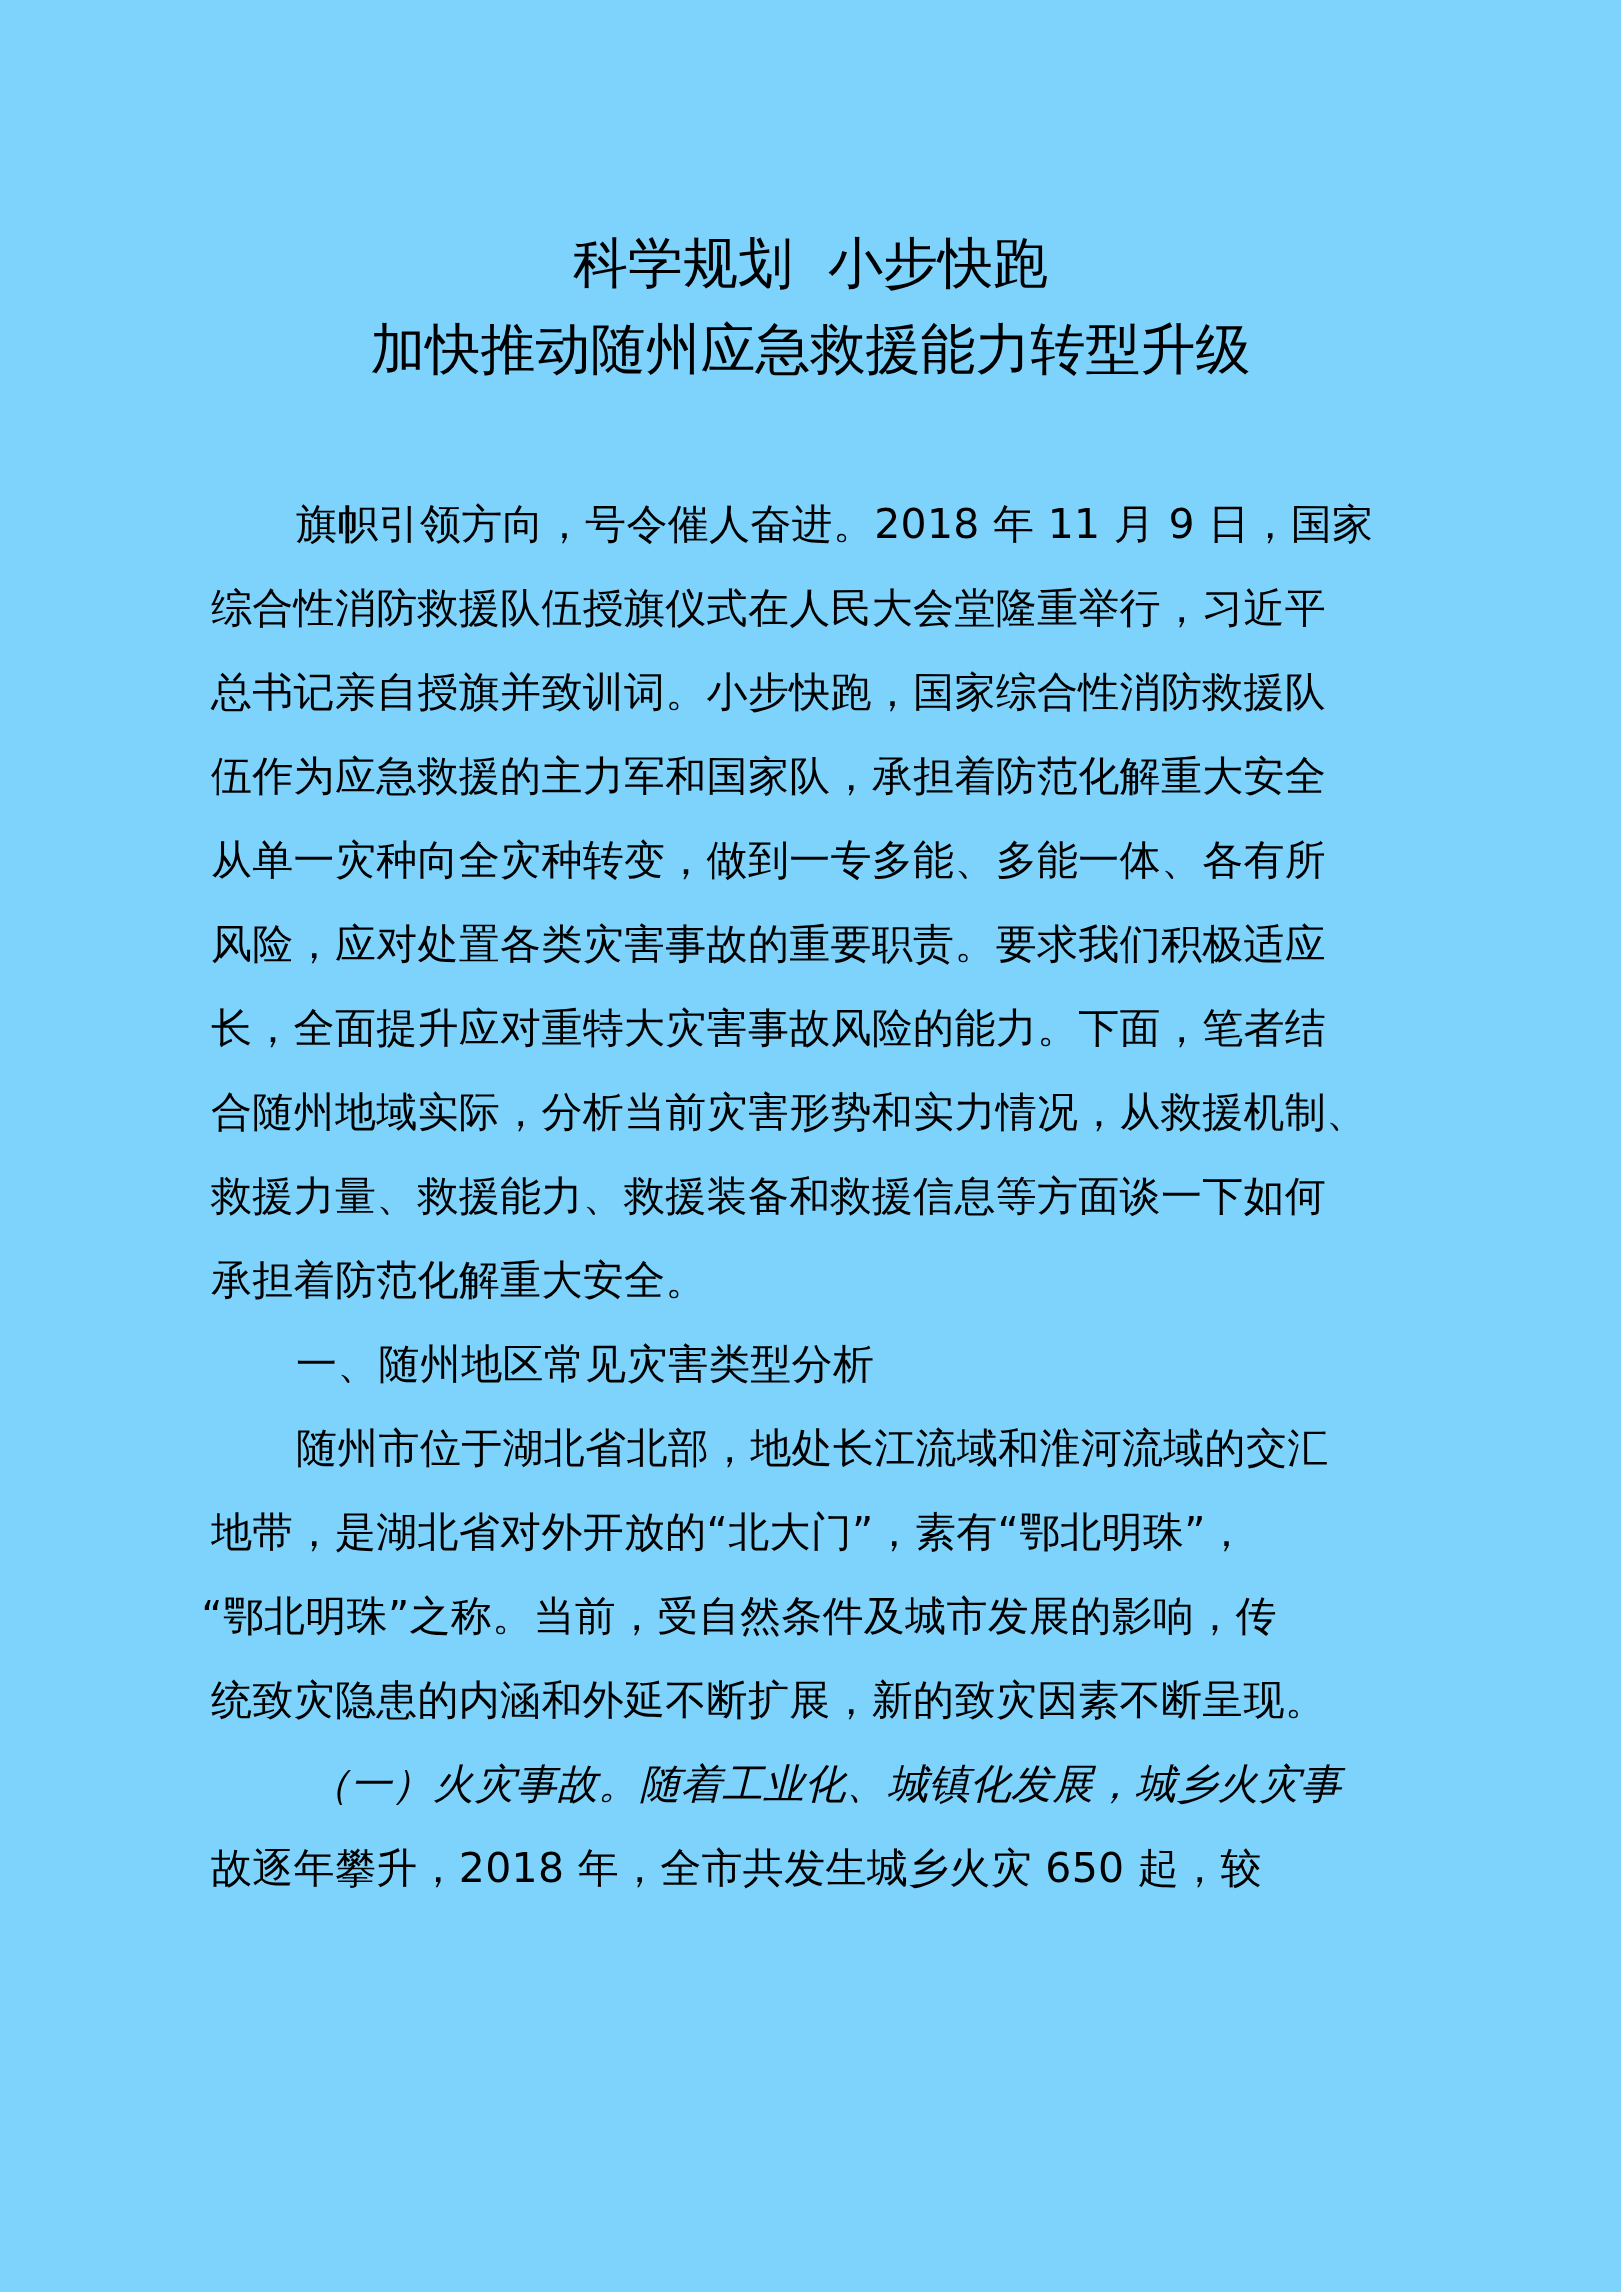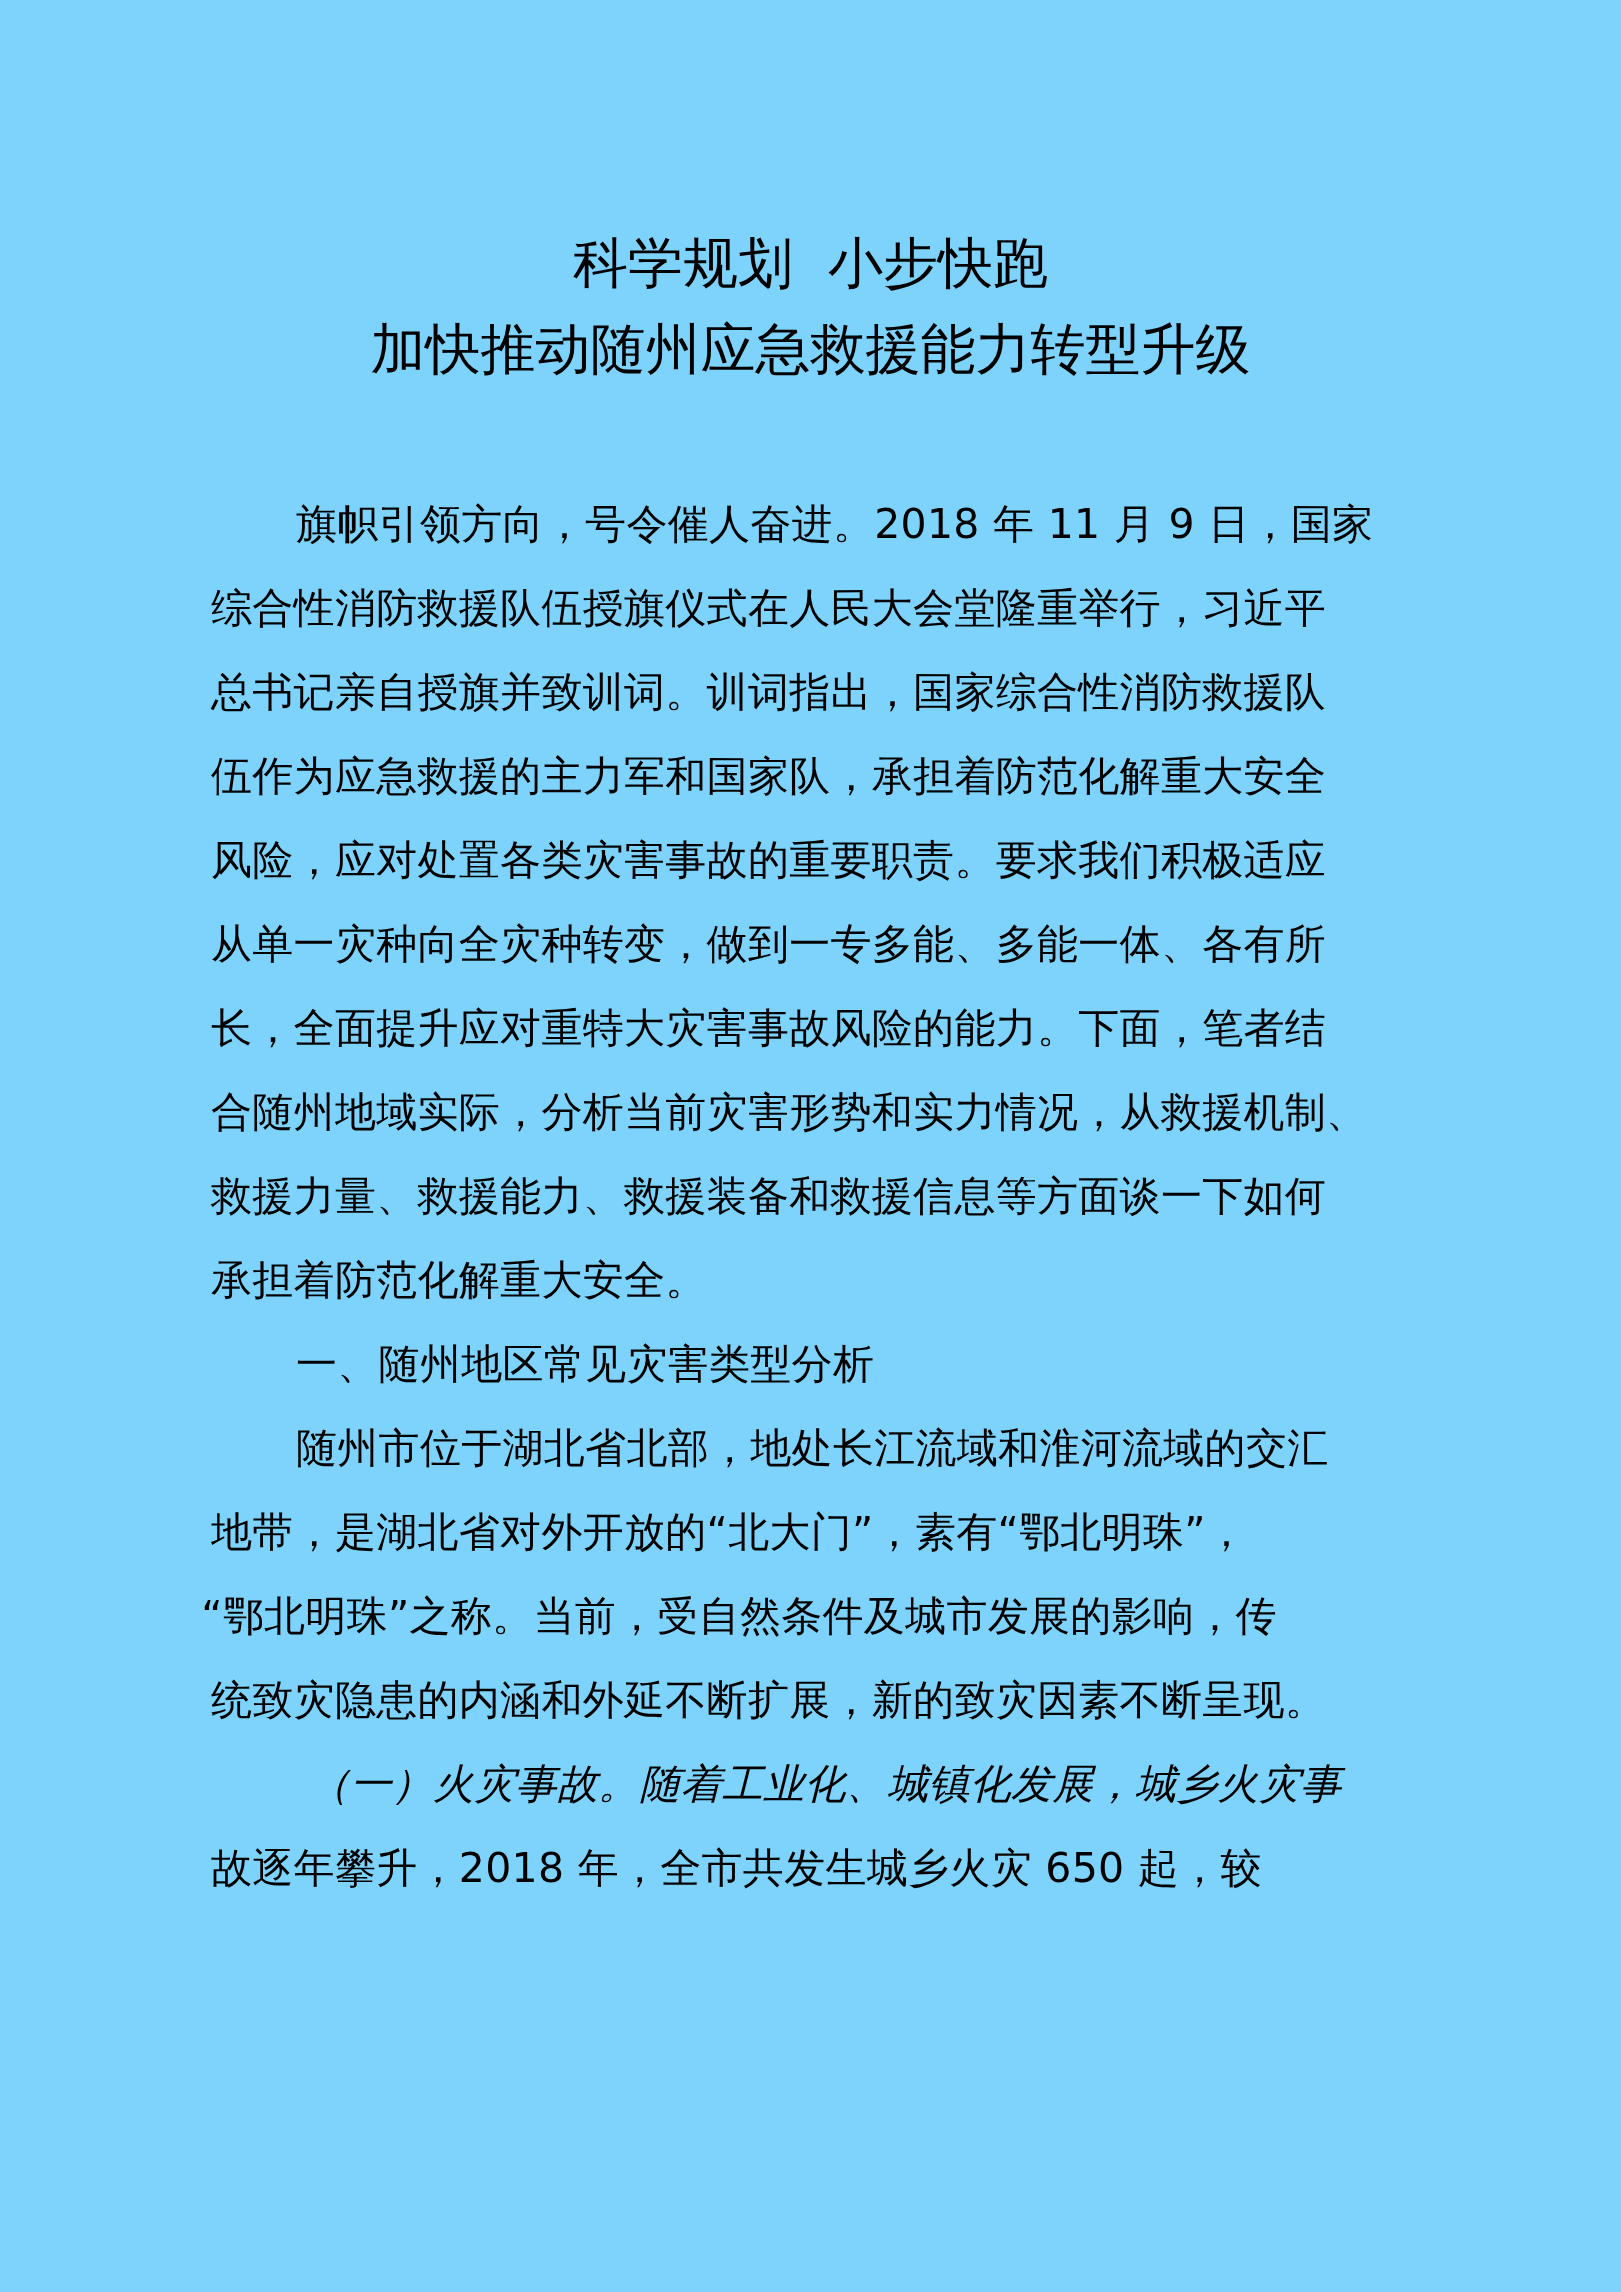--- a/index.html
+++ b/index.html
@@ -68,24 +68,24 @@
   <div class="title-block">
     <div class="title-line">科学规划  小步快跑</div>
     <div class="title-line">加快推动随州应急救援能力转型升级</div>
   </div>
 
   <div class="body">
 
     <div>
       <div class="line indent">旗帜引领方向，号令催人奋进。2018 年 11 月 9 日，国家</div>
       <div class="line">综合性消防救援队伍授旗仪式在人民大会堂隆重举行，习近平</div>
-      <div class="line">总书记亲自授旗并致训词。训词指出，国家综合性消防救援队</div>
+      <div class="line">总书记亲自授旗并致训词。小步快跑，国家综合性消防救援队</div>
       <div class="line">伍作为应急救援的主力军和国家队，承担着防范化解重大安全</div>
+      <div class="line">从单一灾种向全灾种转变，做到一专多能、多能一体、各有所</div>
       <div class="line">风险，应对处置各类灾害事故的重要职责。要求我们积极适应</div>
-      <div class="line">从单一灾种向全灾种转变，做到一专多能、多能一体、各有所</div>
       <div class="line">长，全面提升应对重特大灾害事故风险的能力。下面，笔者结</div>
       <div class="line">合随州地域实际，分析当前灾害形势和实力情况，从救援机制、</div>
       <div class="line">救援力量、救援能力、救援装备和救援信息等方面谈一下如何</div>
       <div class="line">承担着防范化解重大安全。</div>
     </div>
 
     <div>
       <div class="line indent">一、随州地区常见灾害类型分析</div>
     </div>
 

